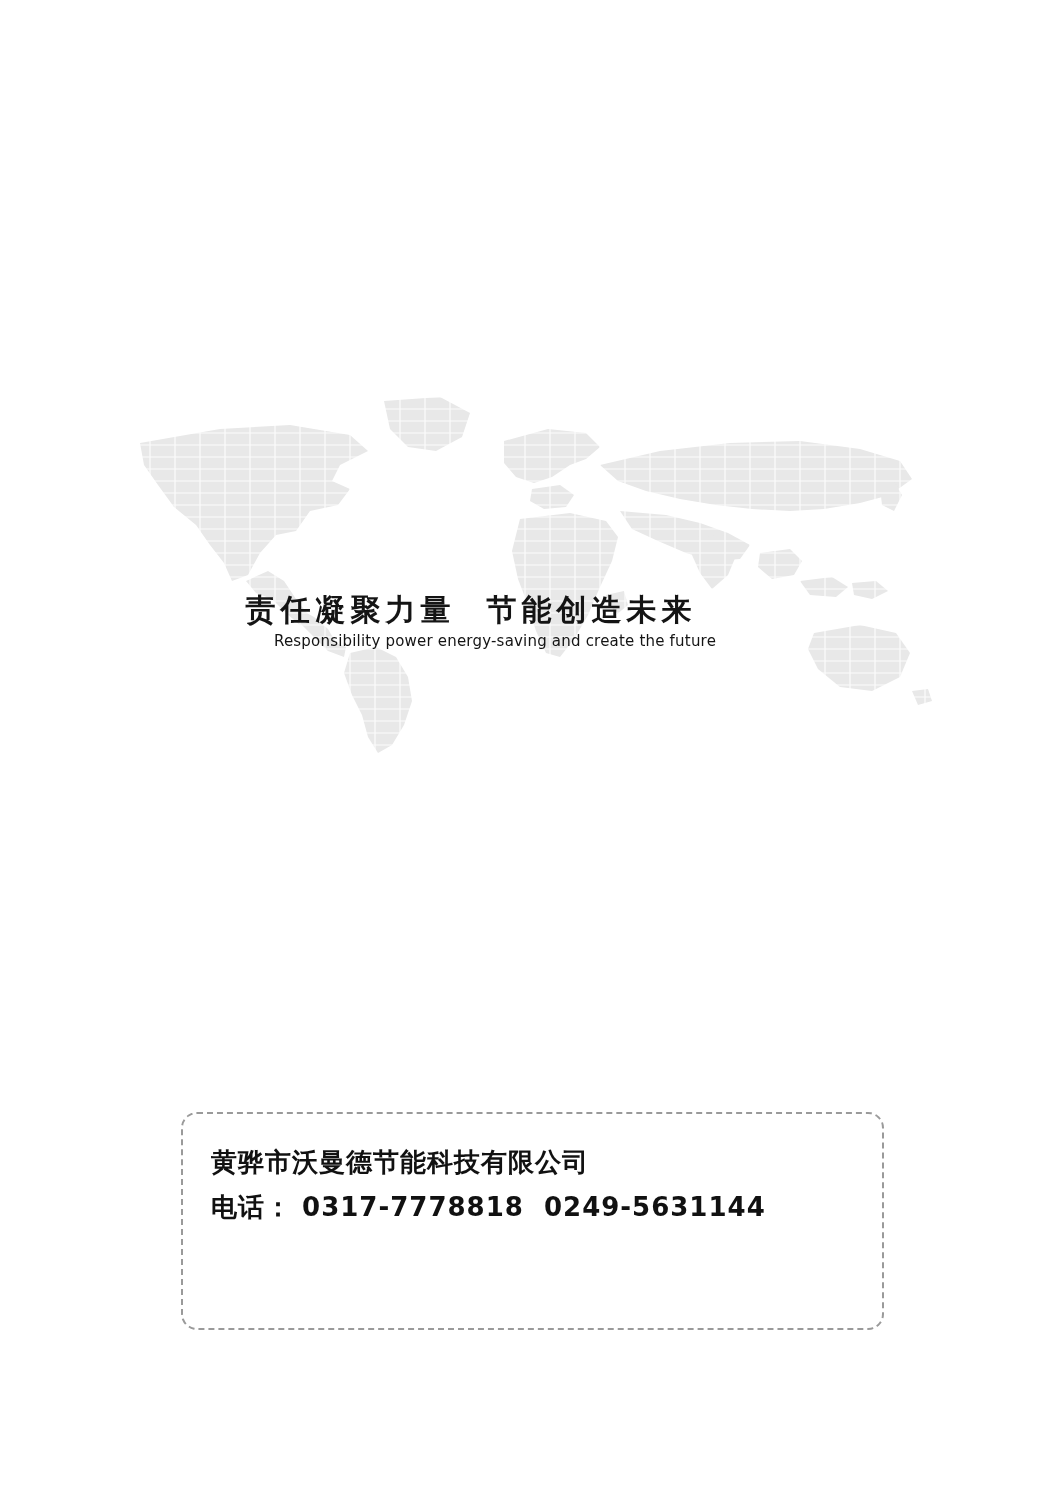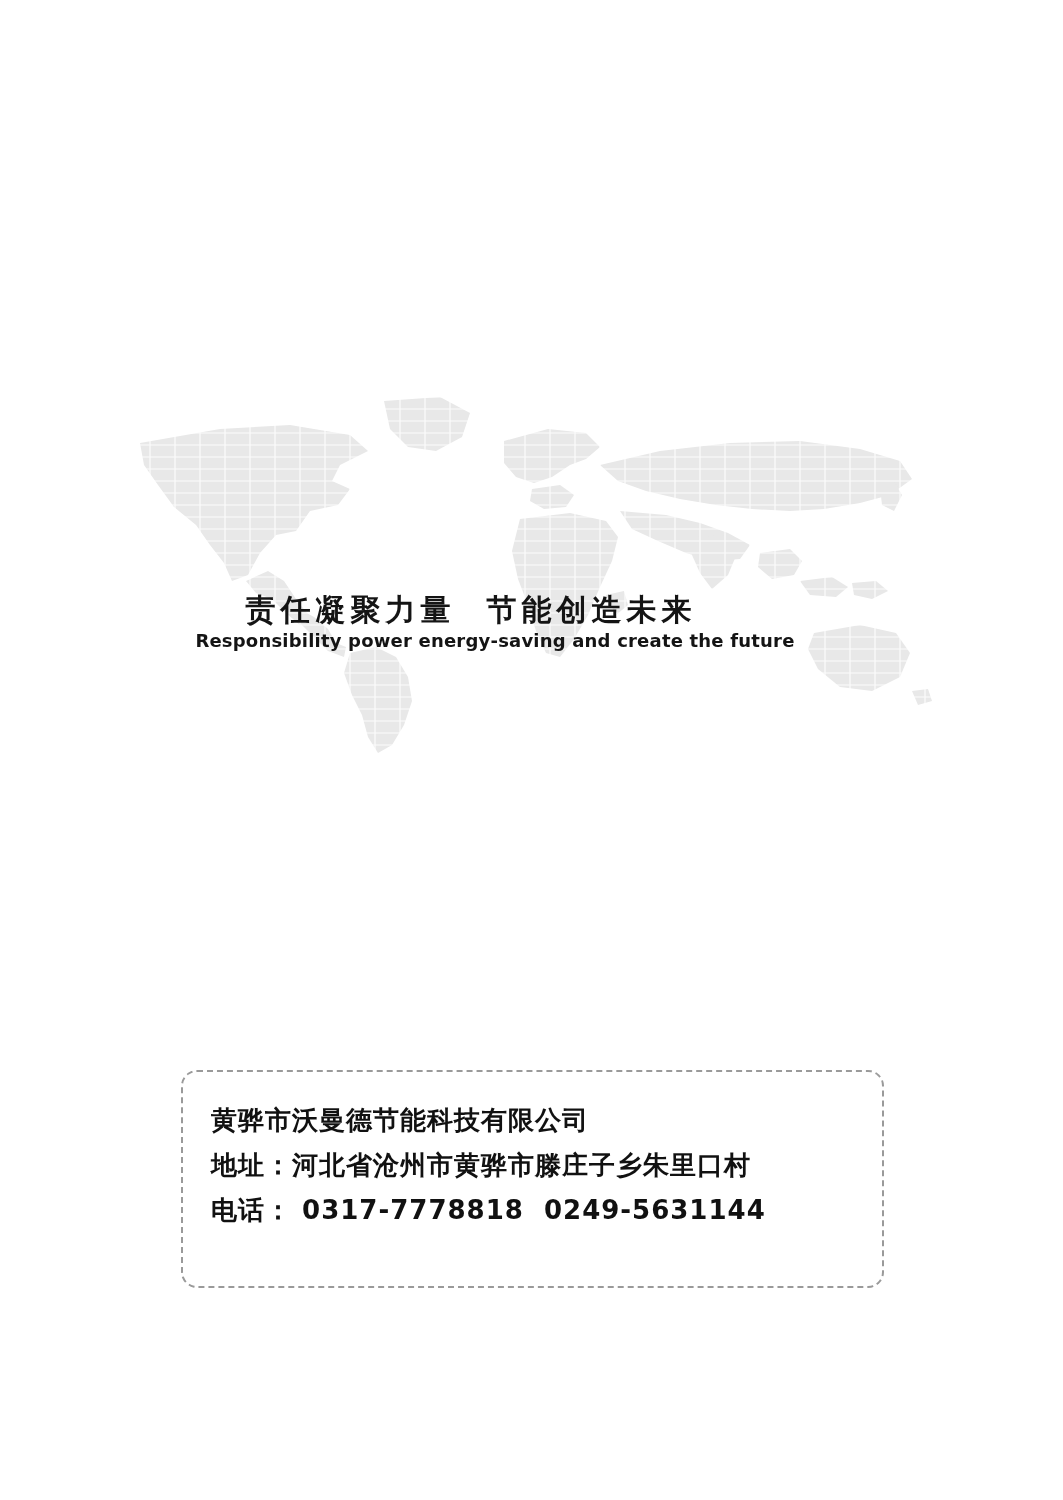--- a/index.html
+++ b/index.html
@@ -44,34 +44,34 @@
     font-family: "DejaVu Sans", "Liberation Sans", sans-serif;
     font-size: 30px;
     font-weight: bold;
     letter-spacing: 5px;
     color: #141414;
     line-height: 40px;
     white-space: pre;
   }
   #slogan-en {
     font-family: "DejaVu Sans", "Liberation Sans", sans-serif;
-    font-size: 18px;
-    font-weight: bold;
+    font-size: 15px;
+    font-weight: normal;
     letter-spacing: 0.2px;
     color: #141414;
     line-height: 18px;
     margin-top: 2px;
     margin-left: 48px;
   }
 
   
   #contact-box {
     position: absolute;
     left: 181px;
-    top: 1070px;
+    top: 1112px;
     width: 703px;
     height: 218px;
     border: 2px dashed #9a9a9a;
     border-radius: 16px;
     box-sizing: border-box;
   }
   #contact-list {
     margin: 0;
     padding: 26px 0 0 28px;
     list-style: none;
@@ -131,16 +131,15 @@
 </div>
 
 <div id="slogan-block">
   <div id="slogan-cn">责任凝聚力量  节能创造未来</div>
   <div id="slogan-en">Responsibility power energy-saving and create the future</div>
 </div>
 
 <div id="contact-box">
   <ul id="contact-list">
     <li>黄骅市沃曼德节能科技有限公司</li>
-    <li>地址：河北省沧州市黄骅市滕庄子乡朱里口村</li>
     <li>电话： 0317-7778818  0249-5631144</li>
   </ul>
 </div>
 
 </body></html>

